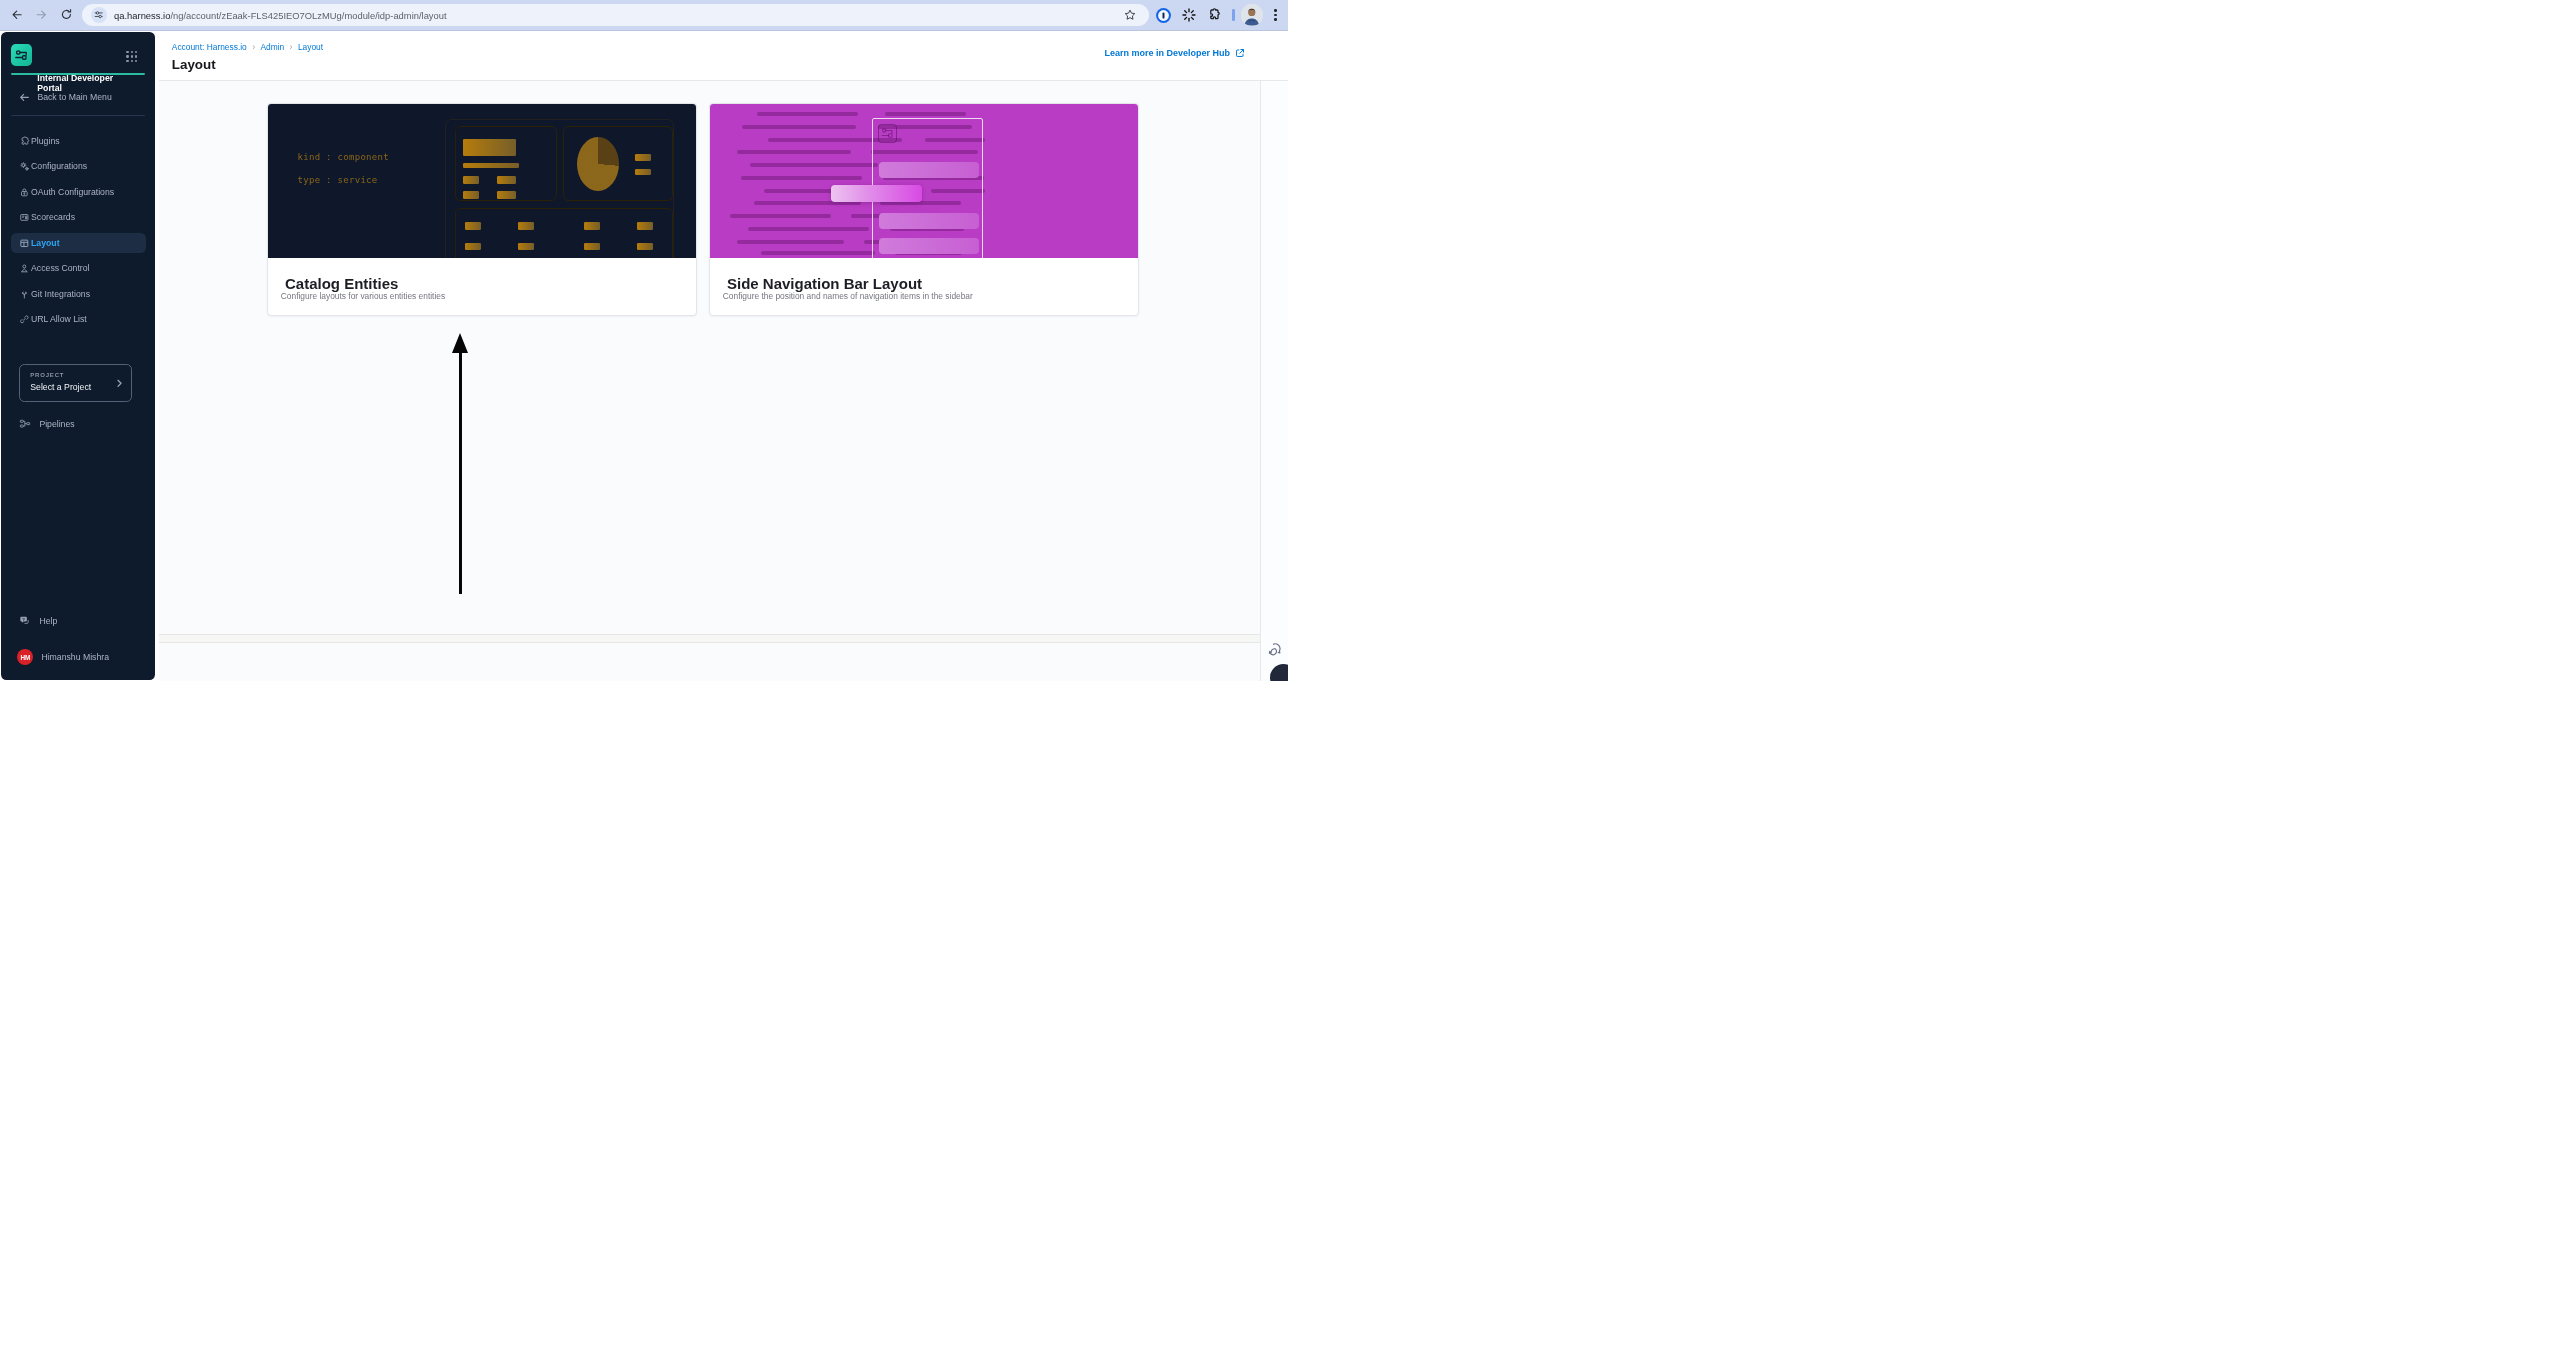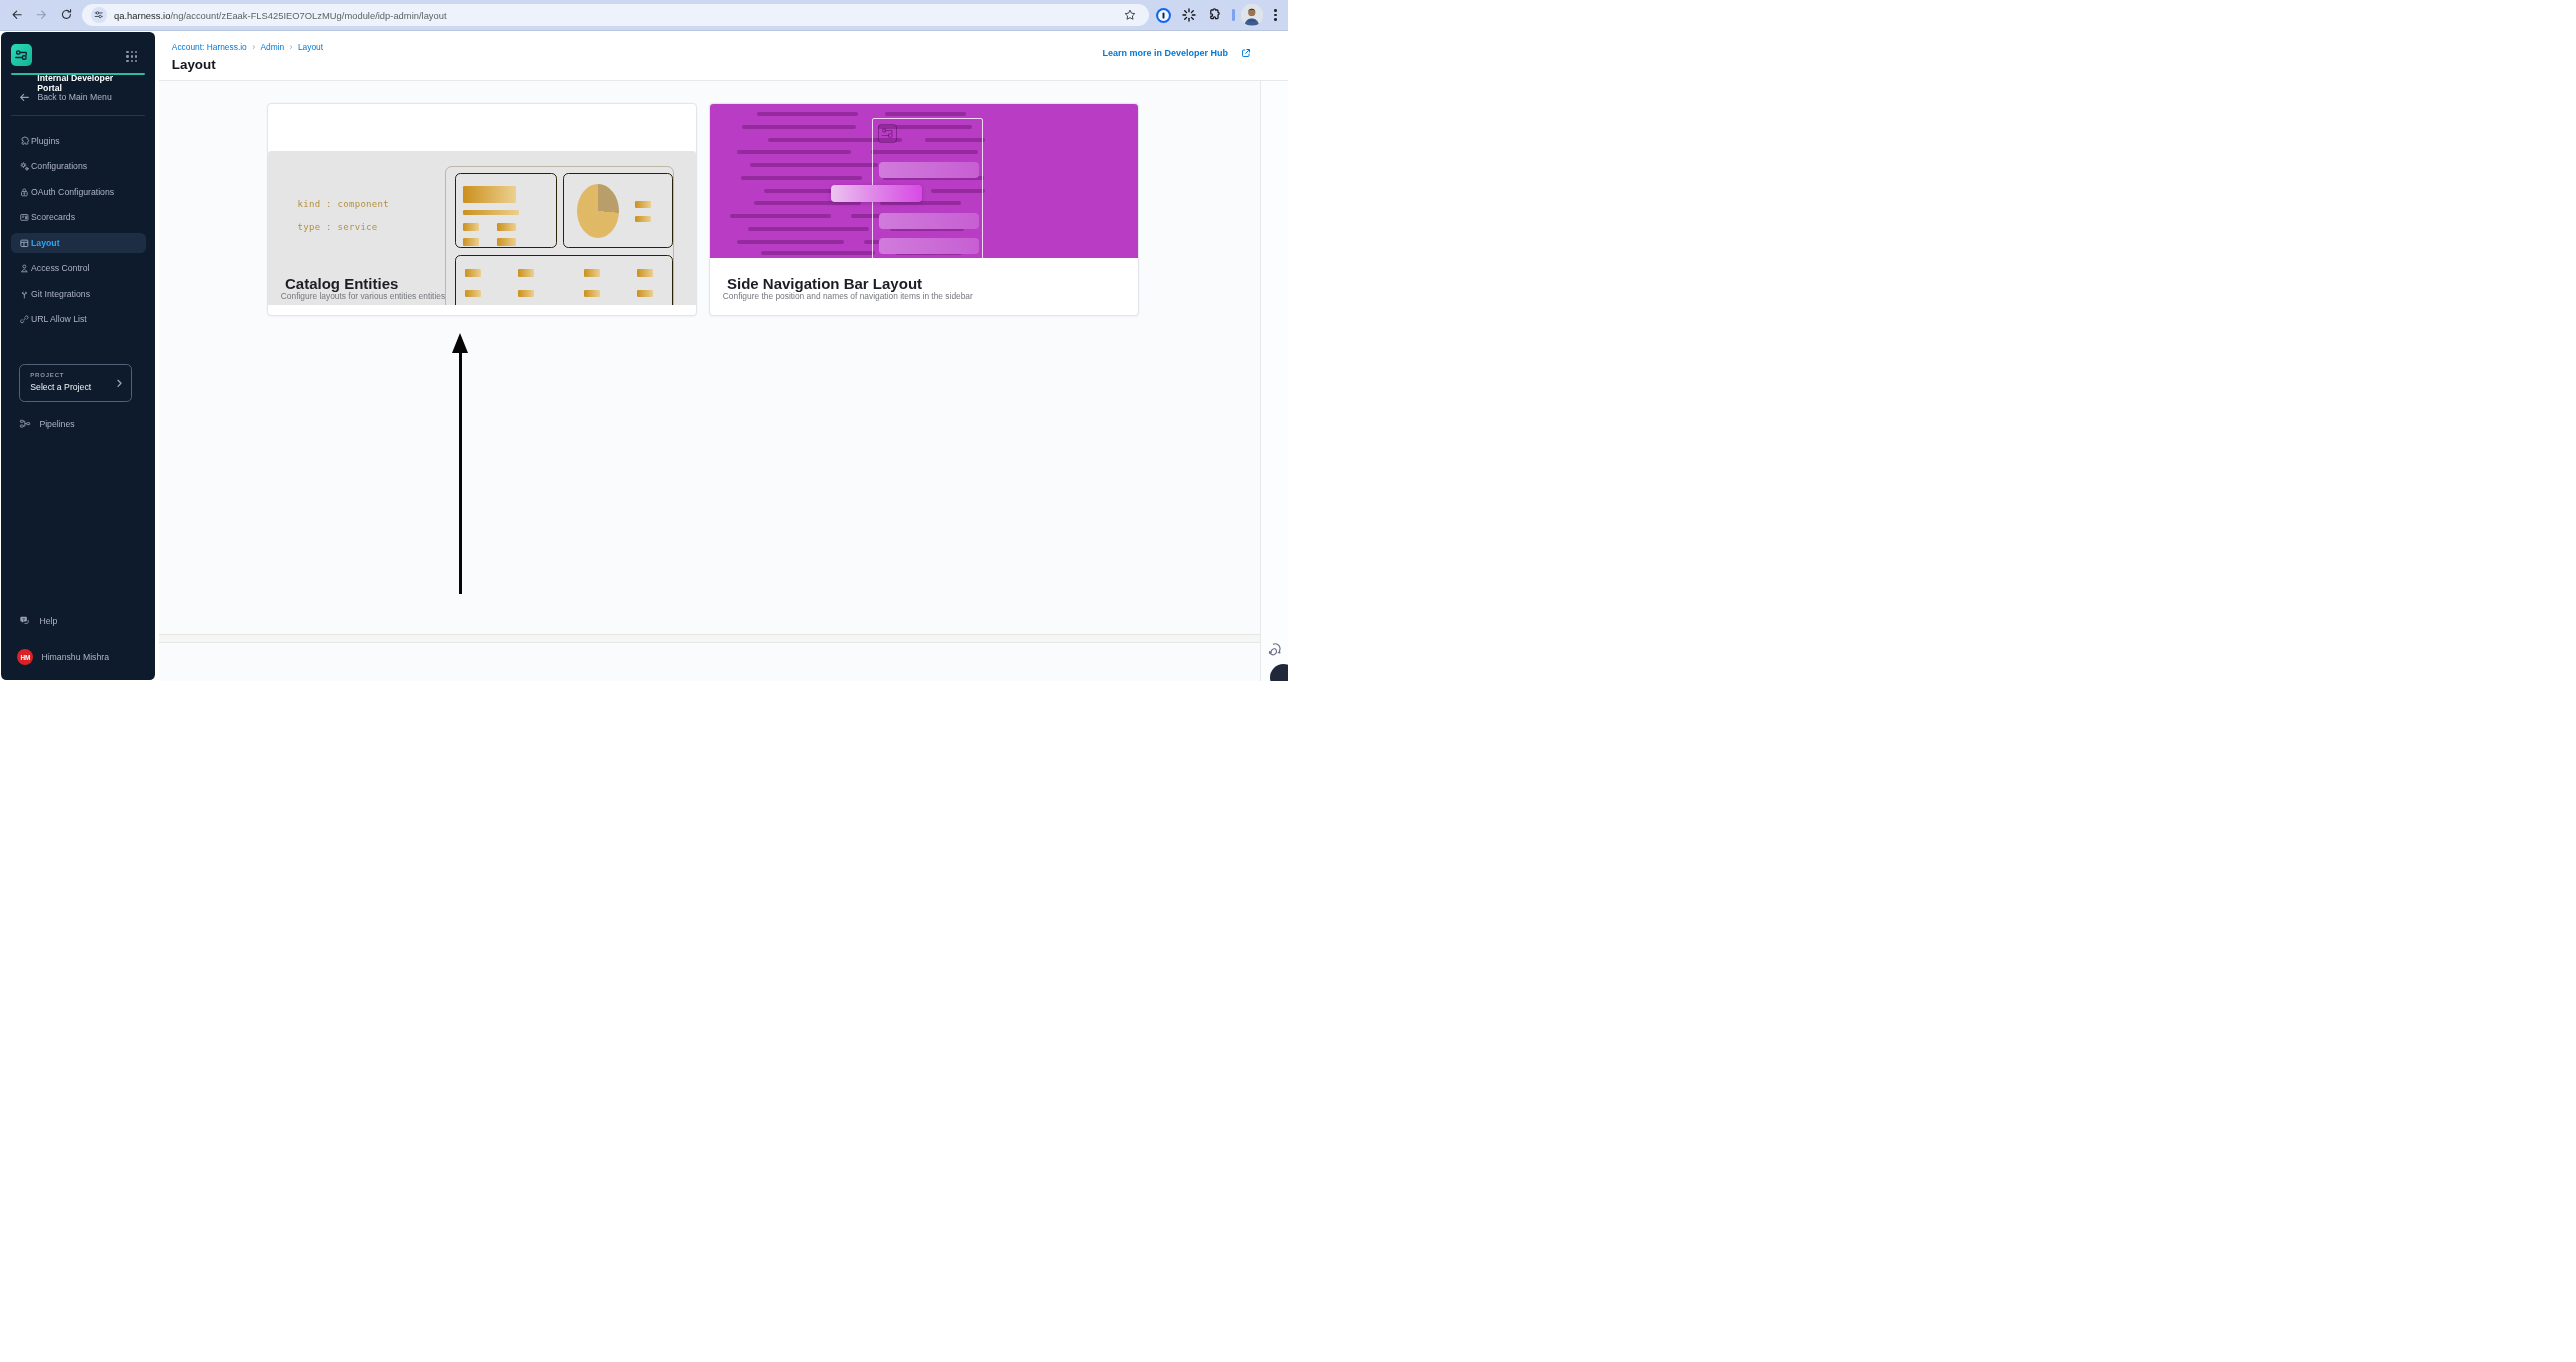--- a/index.html
+++ b/index.html
@@ -61,37 +61,37 @@
   .hm-avatar{margin-left:6.7px;width:16px;height:16px;border-radius:50%;background:#da2127;color:#fff;
              font-size:6.4px;font-weight:700;display:flex;align-items:center;justify-content:center;flex:none;}
 
   
   .main-header{position:absolute;left:159px;right:0;top:30px;height:50px;background:#fff;
                border-bottom:0.7px solid #e7e8ea;z-index:5;}
   .breadcrumb{position:absolute;left:12.8px;top:12px;font-size:8.4px;display:flex;align-items:center;}
   .crumb{color:#0278d5;cursor:pointer;}
   .crumb-sep{color:#9aa0a6;margin:0 5.4px;font-size:8.7px;}
   .page-title{position:absolute;left:12.8px;top:27px;font-size:13.4px;font-weight:700;color:#17171d;}
-  .learn-more{position:absolute;right:37px;top:17.5px;display:flex;align-items:center;gap:13px;
+  .learn-more{position:absolute;right:43px;top:17.5px;display:flex;align-items:center;gap:5px;
               color:#0278d5;font-size:9px;font-weight:700;cursor:pointer;}
 
   
   .content{position:absolute;left:159px;top:81px;width:1101px;height:601px;background:#fafbfd;}
   .right-rail{position:absolute;right:0;top:81px;width:27.5px;height:601px;background:#fcfdfe;
               border-left:0.7px solid #e7e8ea;}
   .rail-chat{position:absolute;left:5.4px;top:559px;color:#6a6e86;cursor:pointer;}
   .rail-blob{position:absolute;right:-9.4px;bottom:-9.4px;width:27px;height:27px;border-radius:50%;background:#20283a;}
   .footer-band{position:absolute;left:0;top:553px;width:100%;height:9.4px;background:#f6f7f5;
                border-top:0.7px solid #e6e6e4;border-bottom:0.7px solid #e6e6e4;box-sizing:border-box;}
 
   
   .card{position:absolute;top:22px;width:430px;height:213px;background:#fff;border:0.7px solid #e3e5ea;
         border-radius:4px;box-shadow:0 0.7px 2px rgba(30,30,60,.05);box-sizing:border-box;cursor:pointer;}
   .card-illus{position:relative;width:100%;height:154px;border-radius:3.4px 3.4px 0 0;overflow:hidden;}
-  .illus-yellow{background:#e5e5e5;margin-top:47px;}
+  .illus-yellow{background:#0f172a;}
   .illus-purple{background:#b93cc4;}
   .card-title{position:absolute;left:17px;top:171px;font-size:15px;font-weight:700;color:#1d1d25;}
   .card-desc{position:absolute;left:12.8px;top:187px;font-size:8.4px;color:#75777f;}
 
   
   .code-line{position:absolute;left:29.5px;font-family:"DejaVu Sans Mono",monospace;font-size:9px;
              color:#a87a14;opacity:.8;letter-spacing:0.3px;}
   .y-panel{position:absolute;left:177px;top:14.8px;width:229px;height:188px;border:1.3px solid rgba(90,62,4,.28);
            border-radius:6.7px;box-sizing:border-box;}
   .wirebox{position:absolute;border:1.3px solid #2b2104;border-radius:5.4px;box-sizing:border-box;}

